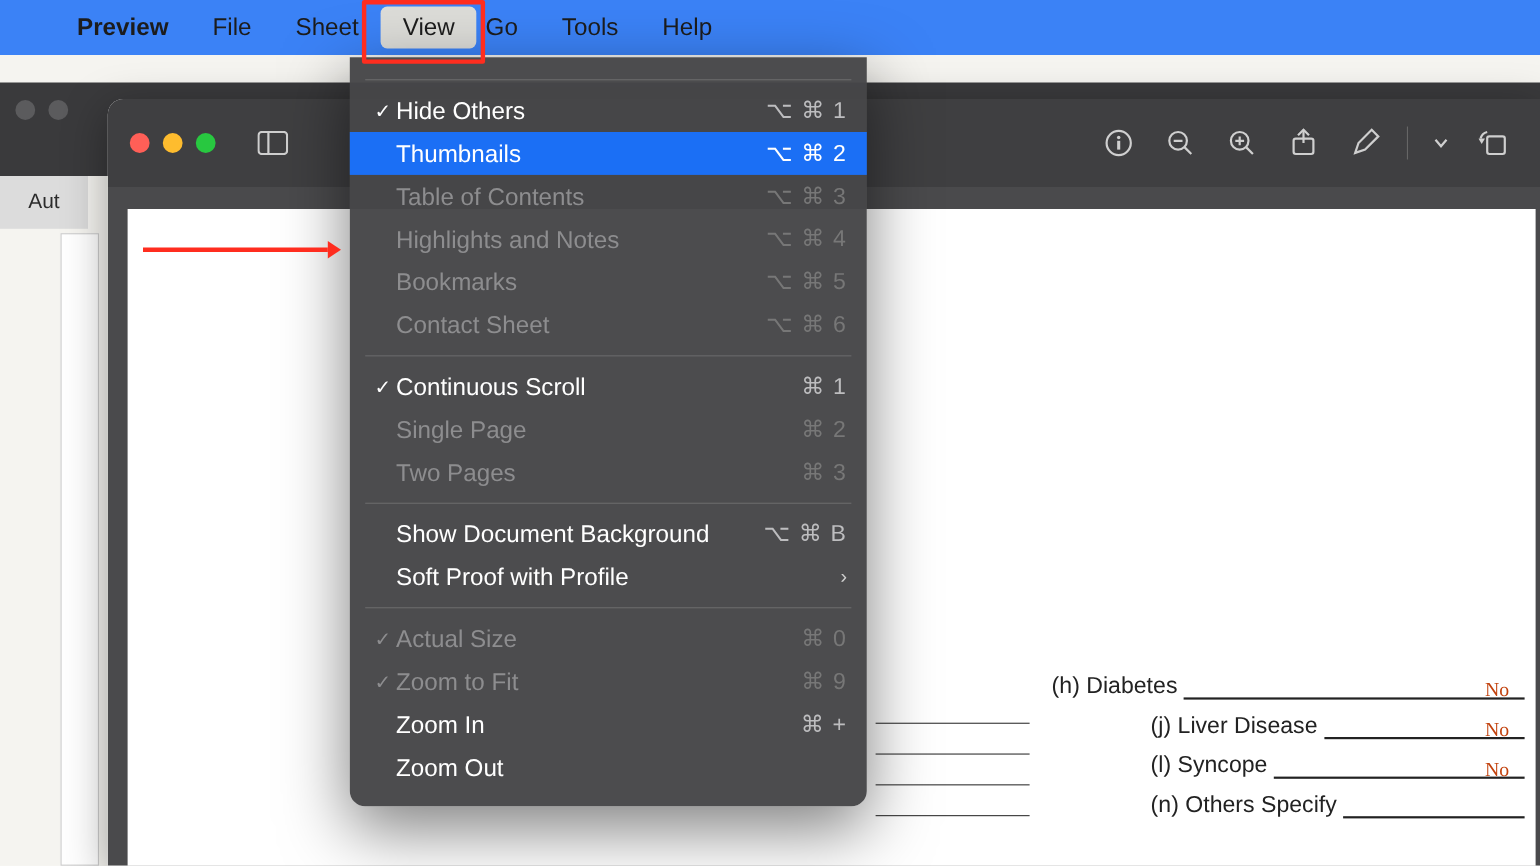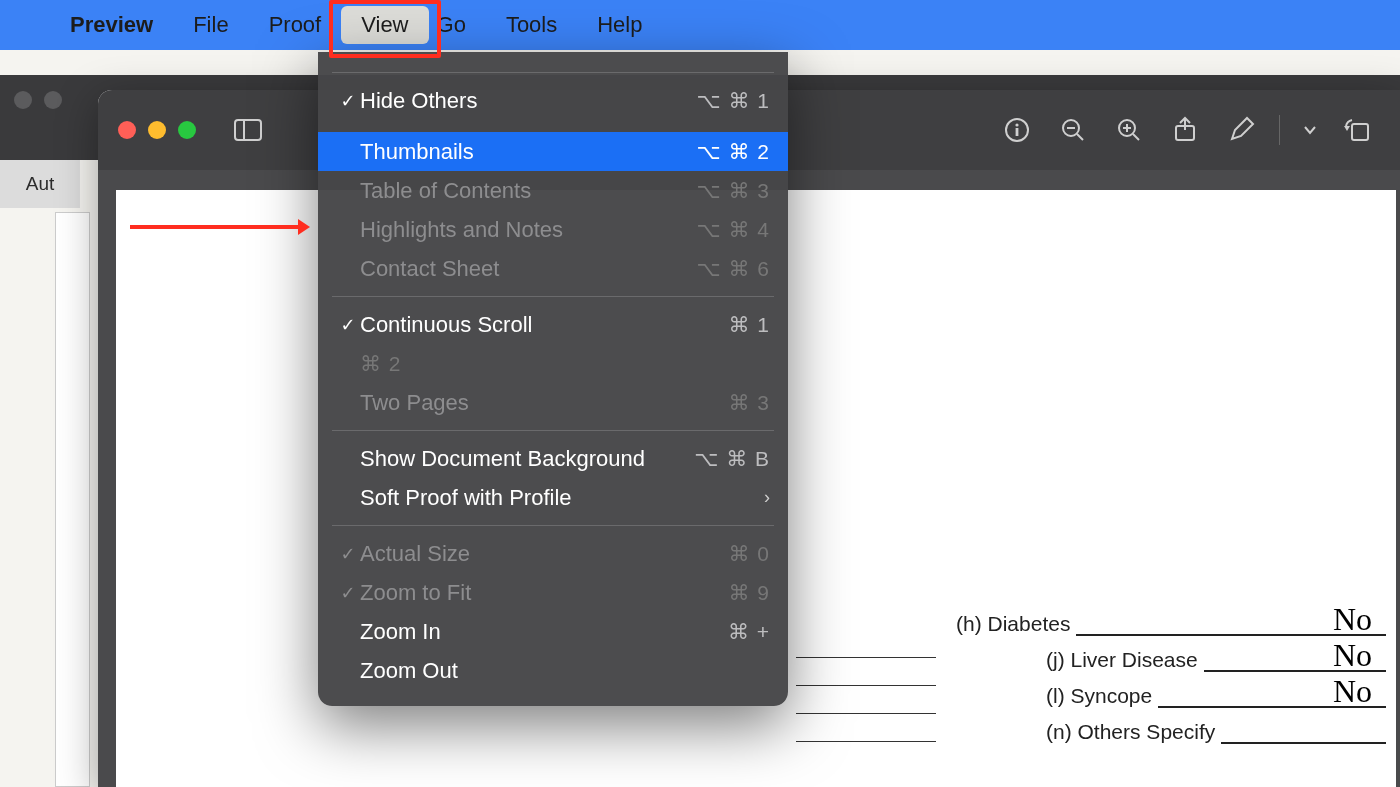--- a/index.html
+++ b/index.html
@@ -113,21 +113,21 @@
 
 .doc-form{
   position:absolute; top:410px; left:840px; width:430px;
   font-family:"Times New Roman",serif; font-size:21px; color:#222;
 }
 .doc-form .row{display:flex;align-items:flex-end;height:36px;}
 .doc-form .lbl{white-space:nowrap;}
 .doc-form .line{flex:1;border-bottom:2px solid #222;margin-left:6px;position:relative;}
 .doc-form .hw{
   position:absolute;right:14px;bottom:0px;
-  font-family:"Comic Sans MS","Segoe Script",cursive;font-size:32px;color:#000000;
+  font-family:"Comic Sans MS","Segoe Script",cursive;font-size:18px;color:#c2410c;
   transform:translateY(4px);
 }
 .small-lines{
   position:absolute; top:440px; left:680px; width:140px;
 }
 .small-lines div{border-bottom:1px solid #333;height:28px;}
 
 
 .menu{
   position:absolute;
@@ -142,35 +142,35 @@
 .menu .item{
   display:flex;align-items:center;
   padding:6px 18px 6px 18px;height:39px;
   cursor:default;
 }
 .menu .item .chk{width:24px;text-align:center;font-size:18px;}
 .menu .item .lbl{flex:1;}
 .menu .item .sc{color:#bdbdbf;font-size:21px;letter-spacing:1px;}
 .menu .item.disabled{color:#8d8d8f;}
 .menu .item.disabled .sc{color:#777;}
-.menu .item.sel{background:#1b6ff5;margin-top:12px;}
+.menu .item.sel{background:#1b6ff5;}
 .menu .item.sel .sc{color:#fff;}
 .menu hr{border:none;border-top:1px solid #6a6a6c;margin:8px 14px;}
 .menu .item .chev{font-size:18px;color:#cfcfcf;padding-left:10px;}
 
 svg{display:block;}
 </style>
 </head>
 <body>
 
 <div class="menubar">
   <span class="apple"></span>
   <span class="mi bold">Preview</span>
   <span class="mi">File</span>
-  <span class="mi">Proof</span>
+  <span class="mi">Sheet</span>
   <span class="mi active">View</span>
   <span class="mi" style="padding-left:8px">Go</span>
   <span class="mi">Tools</span>
   <span class="mi">Help</span>
 </div>
 
 <div class="view-highlight-box"></div>
 
 <svg class="arrow-ann" viewBox="0 0 180 20">
   <line x1="0" y1="10" x2="168" y2="10" stroke="#ff2d1f" stroke-width="4"></line>
@@ -304,31 +304,37 @@
       <span class="lbl">Table of Contents</span>
       <span class="sc">⌥ ⌘ 3</span>
     </div>
     <div class="item disabled">
       <span class="chk"></span>
       <span class="lbl">Highlights and Notes</span>
       <span class="sc">⌥ ⌘ 4</span>
     </div>
     <div class="item disabled">
       <span class="chk"></span>
+      <span class="lbl">Bookmarks</span>
+      <span class="sc">⌥ ⌘ 5</span>
+    </div>
+    <div class="item disabled">
+      <span class="chk"></span>
       <span class="lbl">Contact Sheet</span>
       <span class="sc">⌥ ⌘ 6</span>
     </div>
     <hr>
     <div class="item">
       <span class="chk">✓</span>
       <span class="lbl">Continuous Scroll</span>
       <span class="sc">⌘ 1</span>
     </div>
     <div class="item disabled">
       <span class="chk"></span>
+      <span class="lbl">Single Page</span>
       <span class="sc">⌘ 2</span>
     </div>
     <div class="item disabled">
       <span class="chk"></span>
       <span class="lbl">Two Pages</span>
       <span class="sc">⌘ 3</span>
     </div>
     <hr>
     <div class="item">
       <span class="chk"></span>

